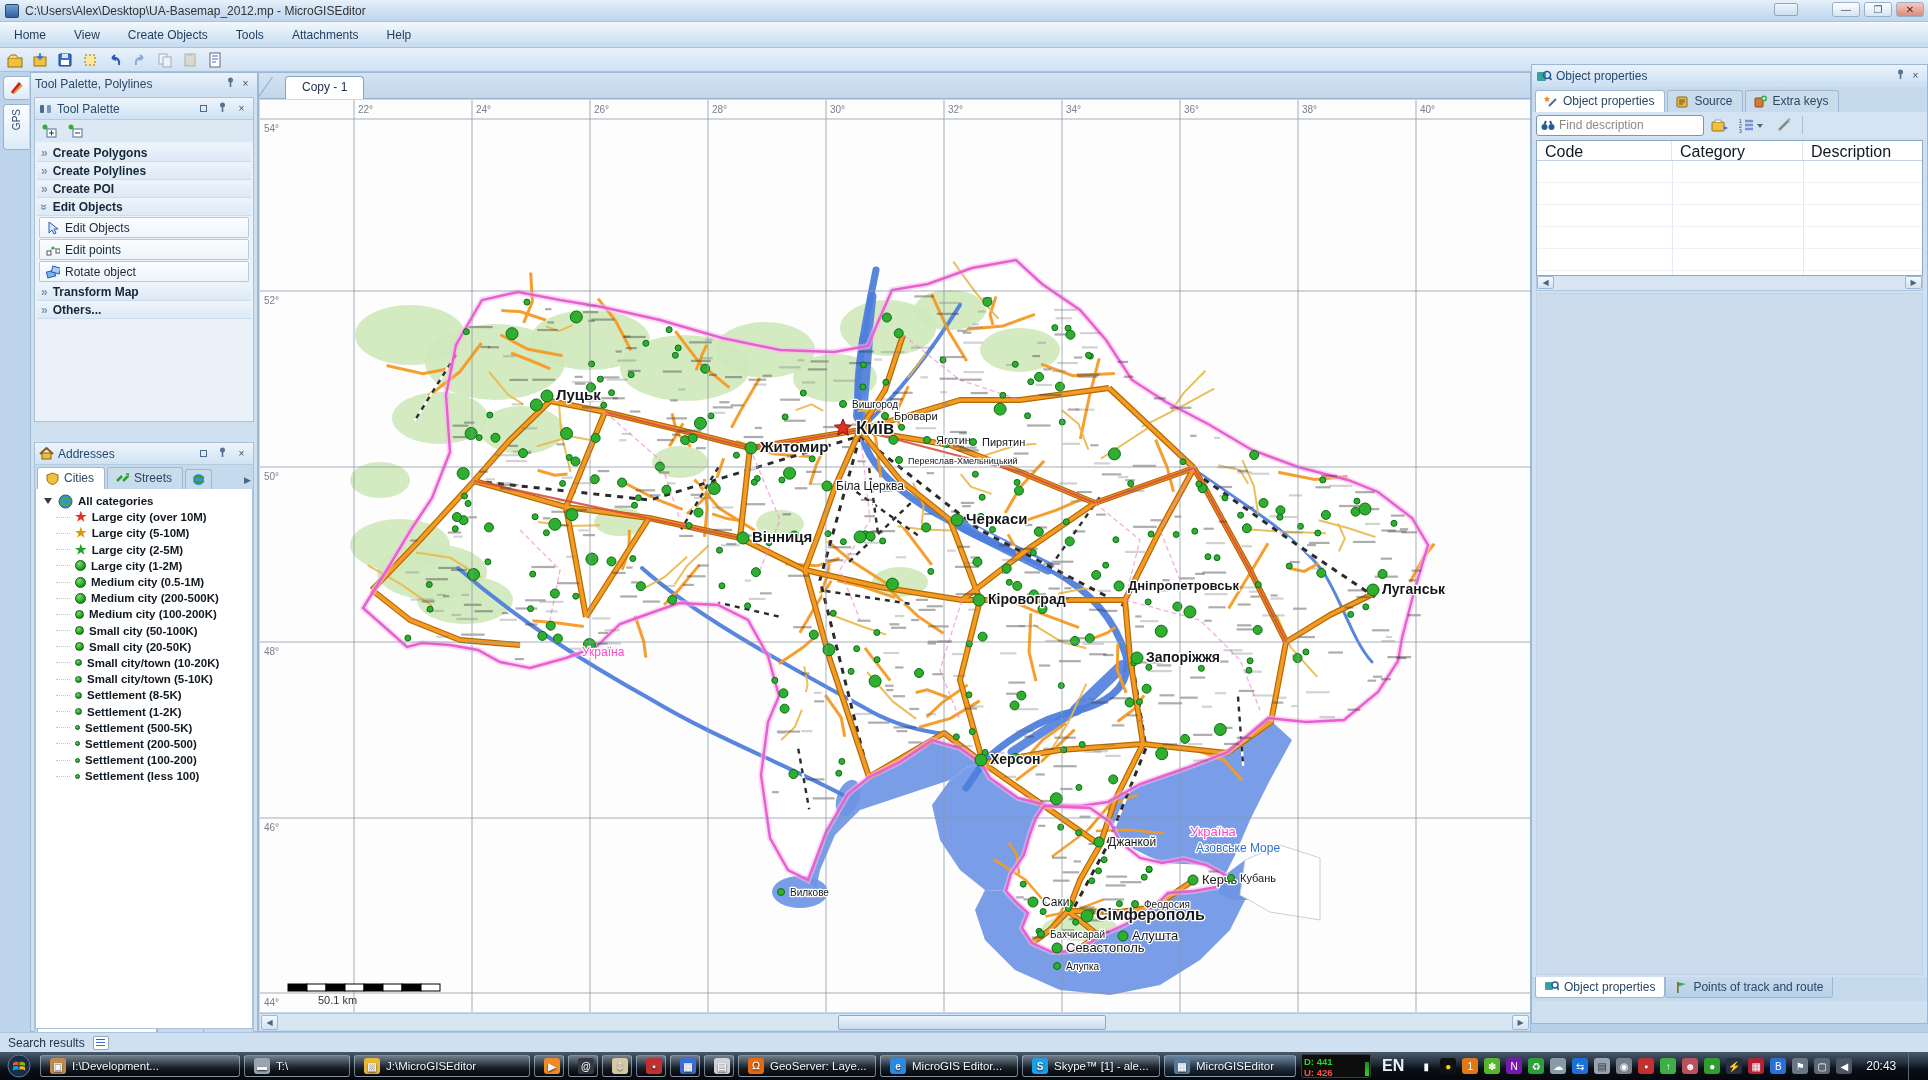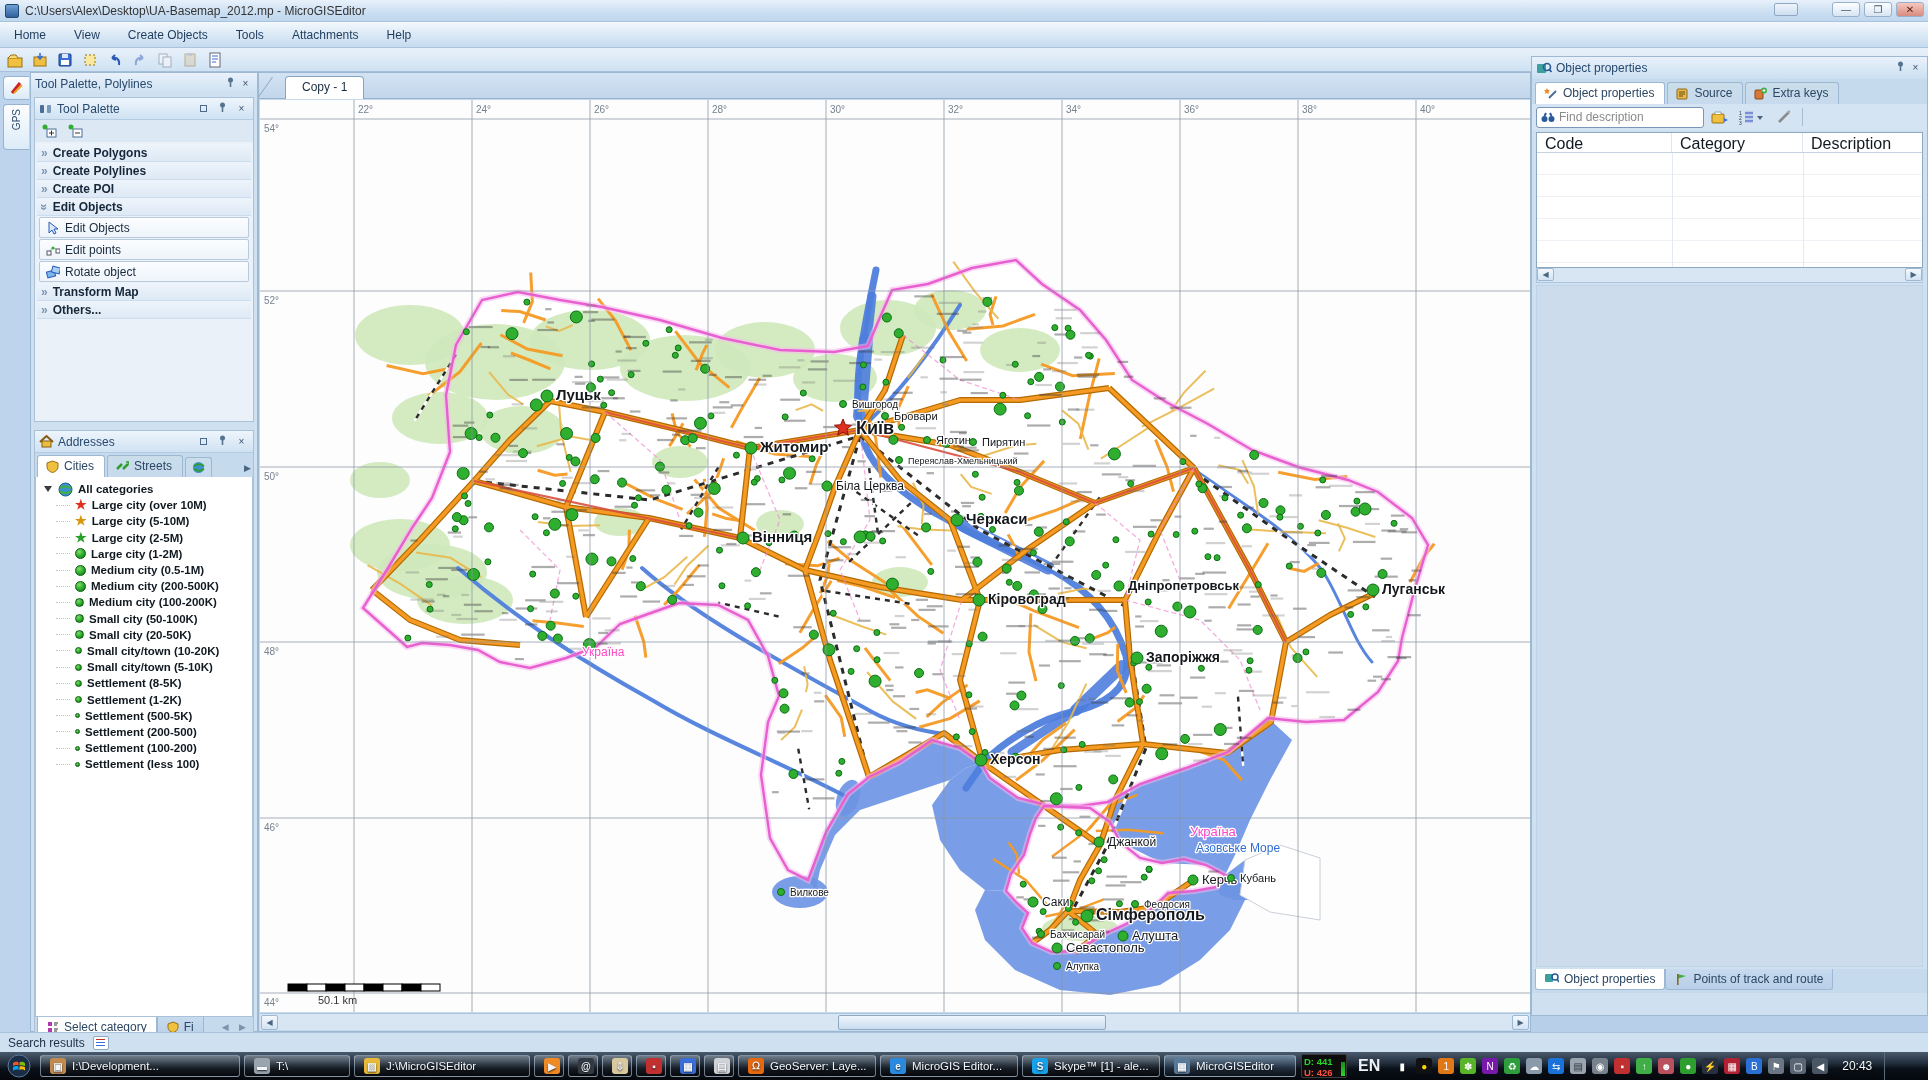--- a/index.html
+++ b/index.html
@@ -71,21 +71,21 @@
   
   #map-region { position:absolute; left:258px; top:72px; width:1273px; height:960px; background:#c6daee; border:1px solid #9db8d2; }
   #map-tabs { height:26px; background:linear-gradient(#dcead9 0,#d3e3f3 0,#c2d6ec); border-bottom:1px solid #98b2cc; position:relative; }
   #map-tab { position:absolute; left:26px; top:3px; height:23px; padding:3px 16px 0 16px; background:#fff; border:1px solid #8aa4c0; border-bottom:none; border-radius:4px 4px 0 0; color:#1a2c40; font-size:12px; }
   #tab-slash { position:absolute; left:6px; top:4px; width:20px; height:20px; border-left:1px solid #8aa4c0; transform:skewX(-35deg); }
   #map-canvas { position:absolute; left:1px; top:27px; width:1270px; height:912px; background:#fdfdfd; overflow:hidden;text-align:right; }
   #map-hscroll { position:absolute; left:1px; top:940px; width:1270px; height:17px; background:#d8e6f4; border-top:1px solid #aec6dd; }
   .scr-arrow { position:absolute; top:1px; width:17px; height:15px; background:linear-gradient(#f3f8fd,#d3e3f3); border:1px solid #9db8d2; border-radius:2px; color:#4a6680; font-size:8px; text-align:center; line-height:14px; }
   #map-thumb { position:absolute; left:578px; top:1px; width:268px; height:15px; background:linear-gradient(#eef5fc,#c9dcef); border:1px solid #8fa8c2; border-radius:2px; }
   
-  #right-dock { position:absolute; left:1531px; top:56px; width:397px; height:960px; background:#cfe0f0; border:1px solid #9db8d2; }
+  #right-dock { position:absolute; left:1531px; top:64px; width:397px; height:960px; background:#cfe0f0; border:1px solid #9db8d2; }
   .op-tabs { display:flex; align-items:flex-end; height:25px; background:#c6daee; padding:2px 3px 0 3px; }
   .op-toolbar { height:26px; display:flex; align-items:center; gap:4px; padding:2px 4px; background:#d5e4f2; }
   #find-box { width:168px; height:21px; background:#fff; border:1px solid #7a96b8; border-radius:3px; display:flex; align-items:center; gap:4px; padding:0 4px; }
   #find-box .ph { color:#8a8a8a; font-size:12px; }
   .op-btn { width:24px; height:21px; border-radius:2px; display:flex; align-items:center; justify-content:center; }
   .vsep { width:1px; height:18px; background:#a9bed2; margin:0 2px; }
   #op-table { position:relative; margin:2px 4px 0 4px; height:136px; background:#fff; border:1px solid #8fa8c2; }
   .op-cols { display:flex; height:20px; border-bottom:1px solid #c6d2e0; }
   .op-col { font-size:16px; color:#101820; padding:2px 0 0 8px; border-right:1px solid #dfe6ee; }
   .op-row { height:22px; border-bottom:1px solid #eef2f7; }
@@ -96,21 +96,21 @@
   
   #taskbar { position:absolute; left:0; top:1052px; width:1928px; height:28px;
     background:linear-gradient(#4a5a6e,#222e3c 40%,#0a1018 60%,#05080c); display:flex; align-items:center; }
   #start-orb { width:38px; height:26px; display:flex; align-items:center; justify-content:center; }
   .tb-btn { height:22px; margin:0 2px; display:flex; align-items:center; gap:6px; padding:0 9px;
     background:linear-gradient(rgba(255,255,255,.28),rgba(255,255,255,.08) 45%,rgba(0,0,0,.15));
     border:1px solid rgba(190,210,230,.55); border-radius:3px; color:#f2f6fa; font-size:11.5px;
     text-shadow:0 1px 2px rgba(0,0,0,.8); white-space:nowrap; overflow:hidden; }
   .tb-btn.active { background:linear-gradient(rgba(160,190,215,.5),rgba(90,120,150,.35) 50%,rgba(20,30,40,.4)); }
   .tb-ico { width:16px; height:16px; border-radius:3px; display:flex; align-items:center; justify-content:center; font-size:10px; font-weight:bold; flex:none; }
-  #du-badge { width:46px; height:24px; background:#0d0d0d; border:1px solid #3c3c3c; border-radius:2px; margin:0 3px;
+  #du-badge { width:70px; height:24px; background:#0d0d0d; border:1px solid #3c3c3c; border-radius:2px; margin:0 3px;
     font-size:9.5px; font-weight:bold; line-height:11px; padding:1px 2px; font-family:"Liberation Sans",sans-serif; position:relative; }
   #du-badge .d { color:#28d428; } #du-badge .u { color:#ff5040; }
   #du-badge .bar { position:absolute; right:1px; bottom:1px; width:4px; height:14px; background:linear-gradient(#1a8a1a,#2fd42f); }
   #lang-en { color:#eef2f6; font-size:16px; font-weight:bold; padding:0 8px; }
   #tray { display:flex; align-items:center; gap:6px; padding:0 6px; }
   .tray-ico { width:16px; height:16px; border-radius:3px; display:flex; align-items:center; justify-content:center; font-size:10px; color:#fff; }
   #clock { color:#f4f8fc; font-size:12px; padding:0 10px 0 8px; text-shadow:0 1px 2px #000; }
   #show-desktop { width:10px; height:28px; border-left:1px solid #5a6a7a; background:linear-gradient(#3a4document6,#1a2430); margin-left:2px; }
   svg text { font-family:"Liberation Sans",sans-serif; }
 </style>
@@ -292,21 +292,21 @@
           <span>Transform Map</span>
         </div>
         <div class="tp-group">
           <span class="chev">»</span>
           <span>Others...</span>
         </div>
         <div class="tp-blank"></div>
       </div>
   </div>
 
-  <div class="panel" style="margin-top:8px">
+  <div class="panel" style="margin-top:20px">
     <div class="panel-head">
       <svg width="15" height="13">
           <path d="M1 7 L7.5 1 L14 7" fill="none" stroke="#8a5a10" stroke-width="2"></path>
           <rect x="3" y="6" width="9" height="6" fill="#e8c040" stroke="#8a5a10"></rect>
         </svg>
       <span>Addresses</span>
       <span class="spacer" style="flex:1"></span>
       <span class="mini"><span class="sq"></span></span>
       <span class="mini">
         <svg width="9" height="11">

